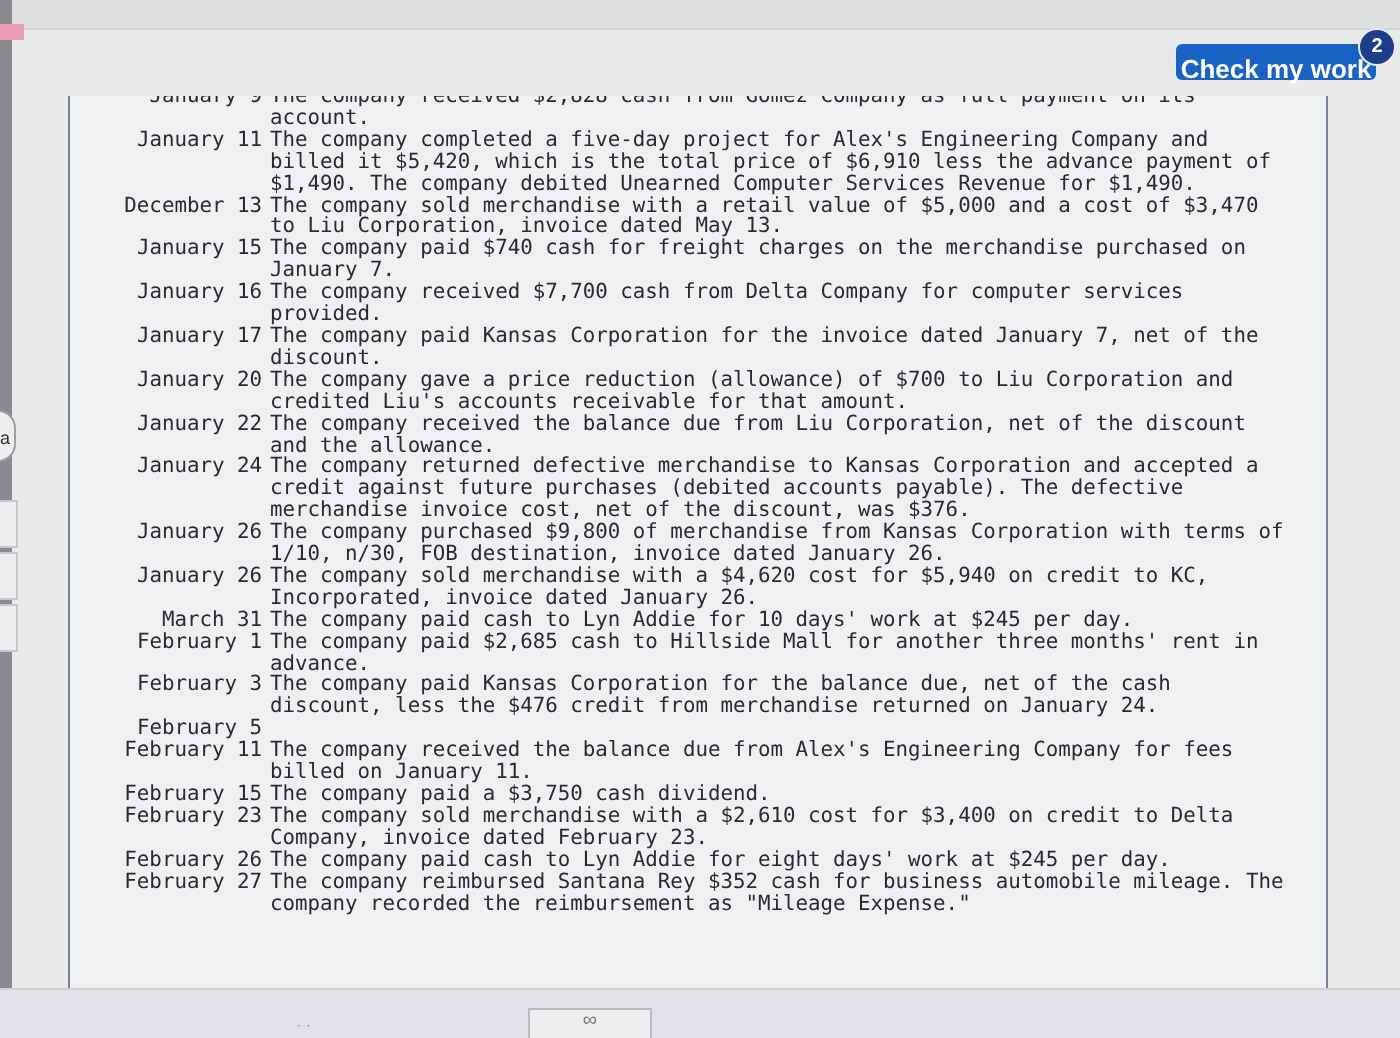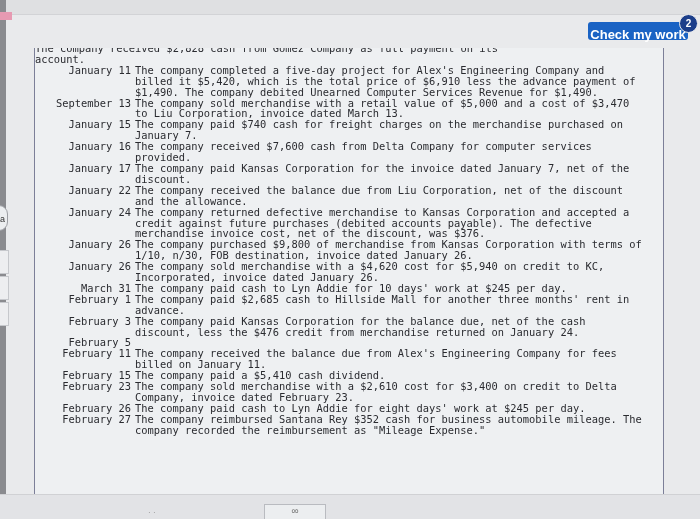--- a/index.html
+++ b/index.html
@@ -150,43 +150,48 @@
 <div class="side-box" style="top:250px"></div>
 <div class="side-box" style="top:276px"></div>
 <div class="side-box" style="top:302px"></div>
 
 <button class="check-btn">Check my work</button>
 <div class="badge">2</div>
 
 <div class="panel">
   <div class="panel-inner">
     <div class="entry">
+      <span class="date">January 9</span>
       <span class="text">The company received $2,828 cash from Gomez Company as full payment on its account.</span>
     </div>
     <div class="entry">
       <span class="date">January 11</span>
       <span class="text">The company completed a five-day project for Alex's Engineering Company and billed it $5,420, which is the total price of $6,910 less the advance payment of $1,490. The company debited Unearned Computer Services Revenue for $1,490.</span>
     </div>
     <div class="entry">
-      <span class="date">September 13</span>
-      <span class="text">The company sold merchandise with a retail value of $5,000 and a cost of $3,470 to Liu Corporation, invoice dated March 13.</span>
+      <span class="date">December 13</span>
+      <span class="text">The company sold merchandise with a retail value of $5,000 and a cost of $3,470 to Liu Corporation, invoice dated May 13.</span>
     </div>
     <div class="entry">
       <span class="date">January 15</span>
       <span class="text">The company paid $740 cash for freight charges on the merchandise purchased on January 7.</span>
     </div>
     <div class="entry">
       <span class="date">January 16</span>
-      <span class="text">The company received $7,600 cash from Delta Company for computer services provided.</span>
+      <span class="text">The company received $7,700 cash from Delta Company for computer services provided.</span>
     </div>
     <div class="entry">
       <span class="date">January 17</span>
       <span class="text">The company paid Kansas Corporation for the invoice dated January 7, net of the discount.</span>
     </div>
     <div class="entry">
+      <span class="date">January 20</span>
+      <span class="text">The company gave a price reduction (allowance) of $700 to Liu Corporation and credited Liu's accounts receivable for that amount.</span>
+    </div>
+    <div class="entry">
       <span class="date">January 22</span>
       <span class="text">The company received the balance due from Liu Corporation, net of the discount and the allowance.</span>
     </div>
     <div class="entry">
       <span class="date">January 24</span>
       <span class="text">The company returned defective merchandise to Kansas Corporation and accepted a credit against future purchases (debited accounts payable). The defective merchandise invoice cost, net of the discount, was $376.</span>
     </div>
     <div class="entry">
       <span class="date">January 26</span>
       <span class="text">The company purchased $9,800 of merchandise from Kansas Corporation with terms of 1/10, n/30, FOB destination, invoice dated January 26.</span>
@@ -209,21 +214,21 @@
     </div>
     <div class="entry">
       <span class="date">February 5</span>
     </div>
     <div class="entry">
       <span class="date">February 11</span>
       <span class="text">The company received the balance due from Alex's Engineering Company for fees billed on January 11.</span>
     </div>
     <div class="entry">
       <span class="date">February 15</span>
-      <span class="text">The company paid a $5,410 cash dividend.</span>
+      <span class="text">The company paid a $3,750 cash dividend.</span>
     </div>
     <div class="entry">
       <span class="date">February 23</span>
       <span class="text">The company sold merchandise with a $2,610 cost for $3,400 on credit to Delta Company, invoice dated February 23.</span>
     </div>
     <div class="entry">
       <span class="date">February 26</span>
       <span class="text">The company paid cash to Lyn Addie for eight days' work at $245 per day.</span>
     </div>
     <div class="entry">

